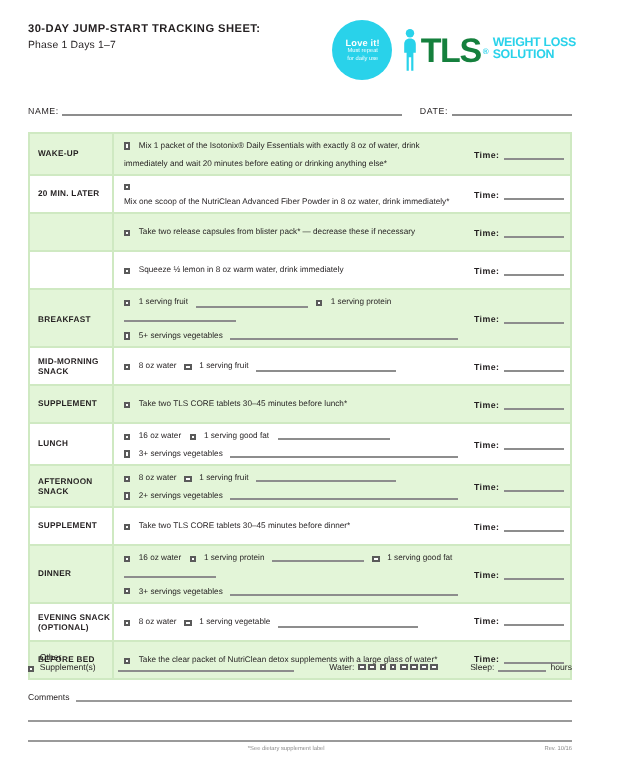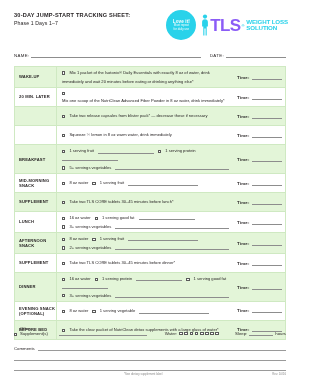--- a/index.html
+++ b/index.html
@@ -24,21 +24,21 @@
     background:#29d2ea;display:flex;flex-direction:column;
     align-items:center;justify-content:center;color:#fff;text-align:center;
   }
   .badge-l1{font-size:4.6px;font-weight:bold;line-height:5px;letter-spacing:.1px;}
   .badge-l2{font-size:2.9px;line-height:3.4px;opacity:.95;}
   .badge-l3{font-size:2.9px;line-height:3.4px;opacity:.95;}
 
   .tls{display:flex;align-items:center;gap:1px;}
   .tls-fig{width:8px;height:22px;position:relative;}
   .tls-fig svg{display:block;}
-  .tls-mark{font-size:17px;font-weight:bold;color:#8b5cf6;letter-spacing:-.7px;line-height:17px;font-family:"Liberation Sans",sans-serif;}
+  .tls-mark{font-size:17px;font-weight:bold;color:#15803d;letter-spacing:-.7px;line-height:17px;font-family:"Liberation Sans",sans-serif;}
   .tls-sup{font-size:4px;color:#29d2ea;vertical-align:super;font-weight:bold;}
   .tls-words{display:flex;flex-direction:column;line-height:6.4px;margin-left:1px;}
   .tls-words span{font-size:6.2px;font-weight:bold;color:#29d2ea;letter-spacing:-.15px;}
 
   
   .namerow{position:absolute;left:14px;top:52px;right:12px;height:9px;font-size:4.4px;letter-spacing:.3px;}
   .fld{position:absolute;display:flex;align-items:flex-end;gap:2px;}
   .fld .lbl{color:#231f20;font-weight:normal;white-space:nowrap;line-height:5px;}
   .fld .rule{border-bottom:.5px solid #8d8d8d;height:5px;}
   .fld-name{left:0;}

